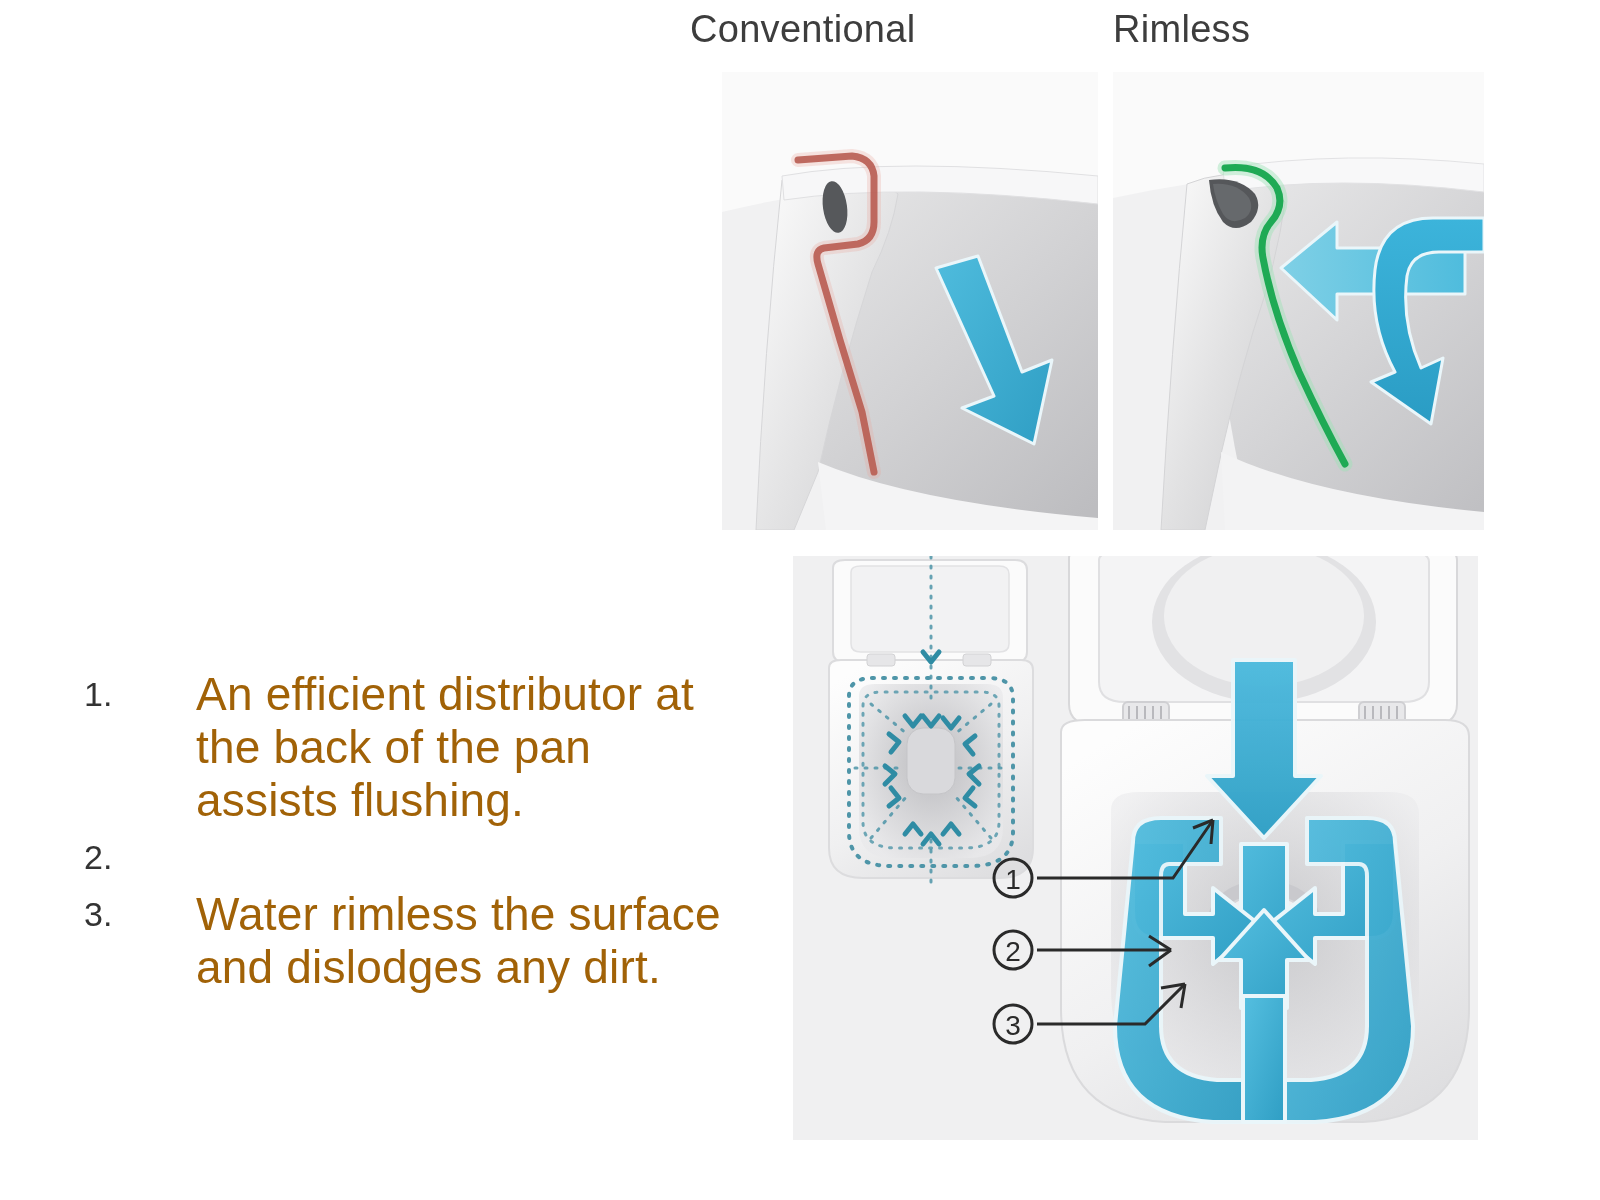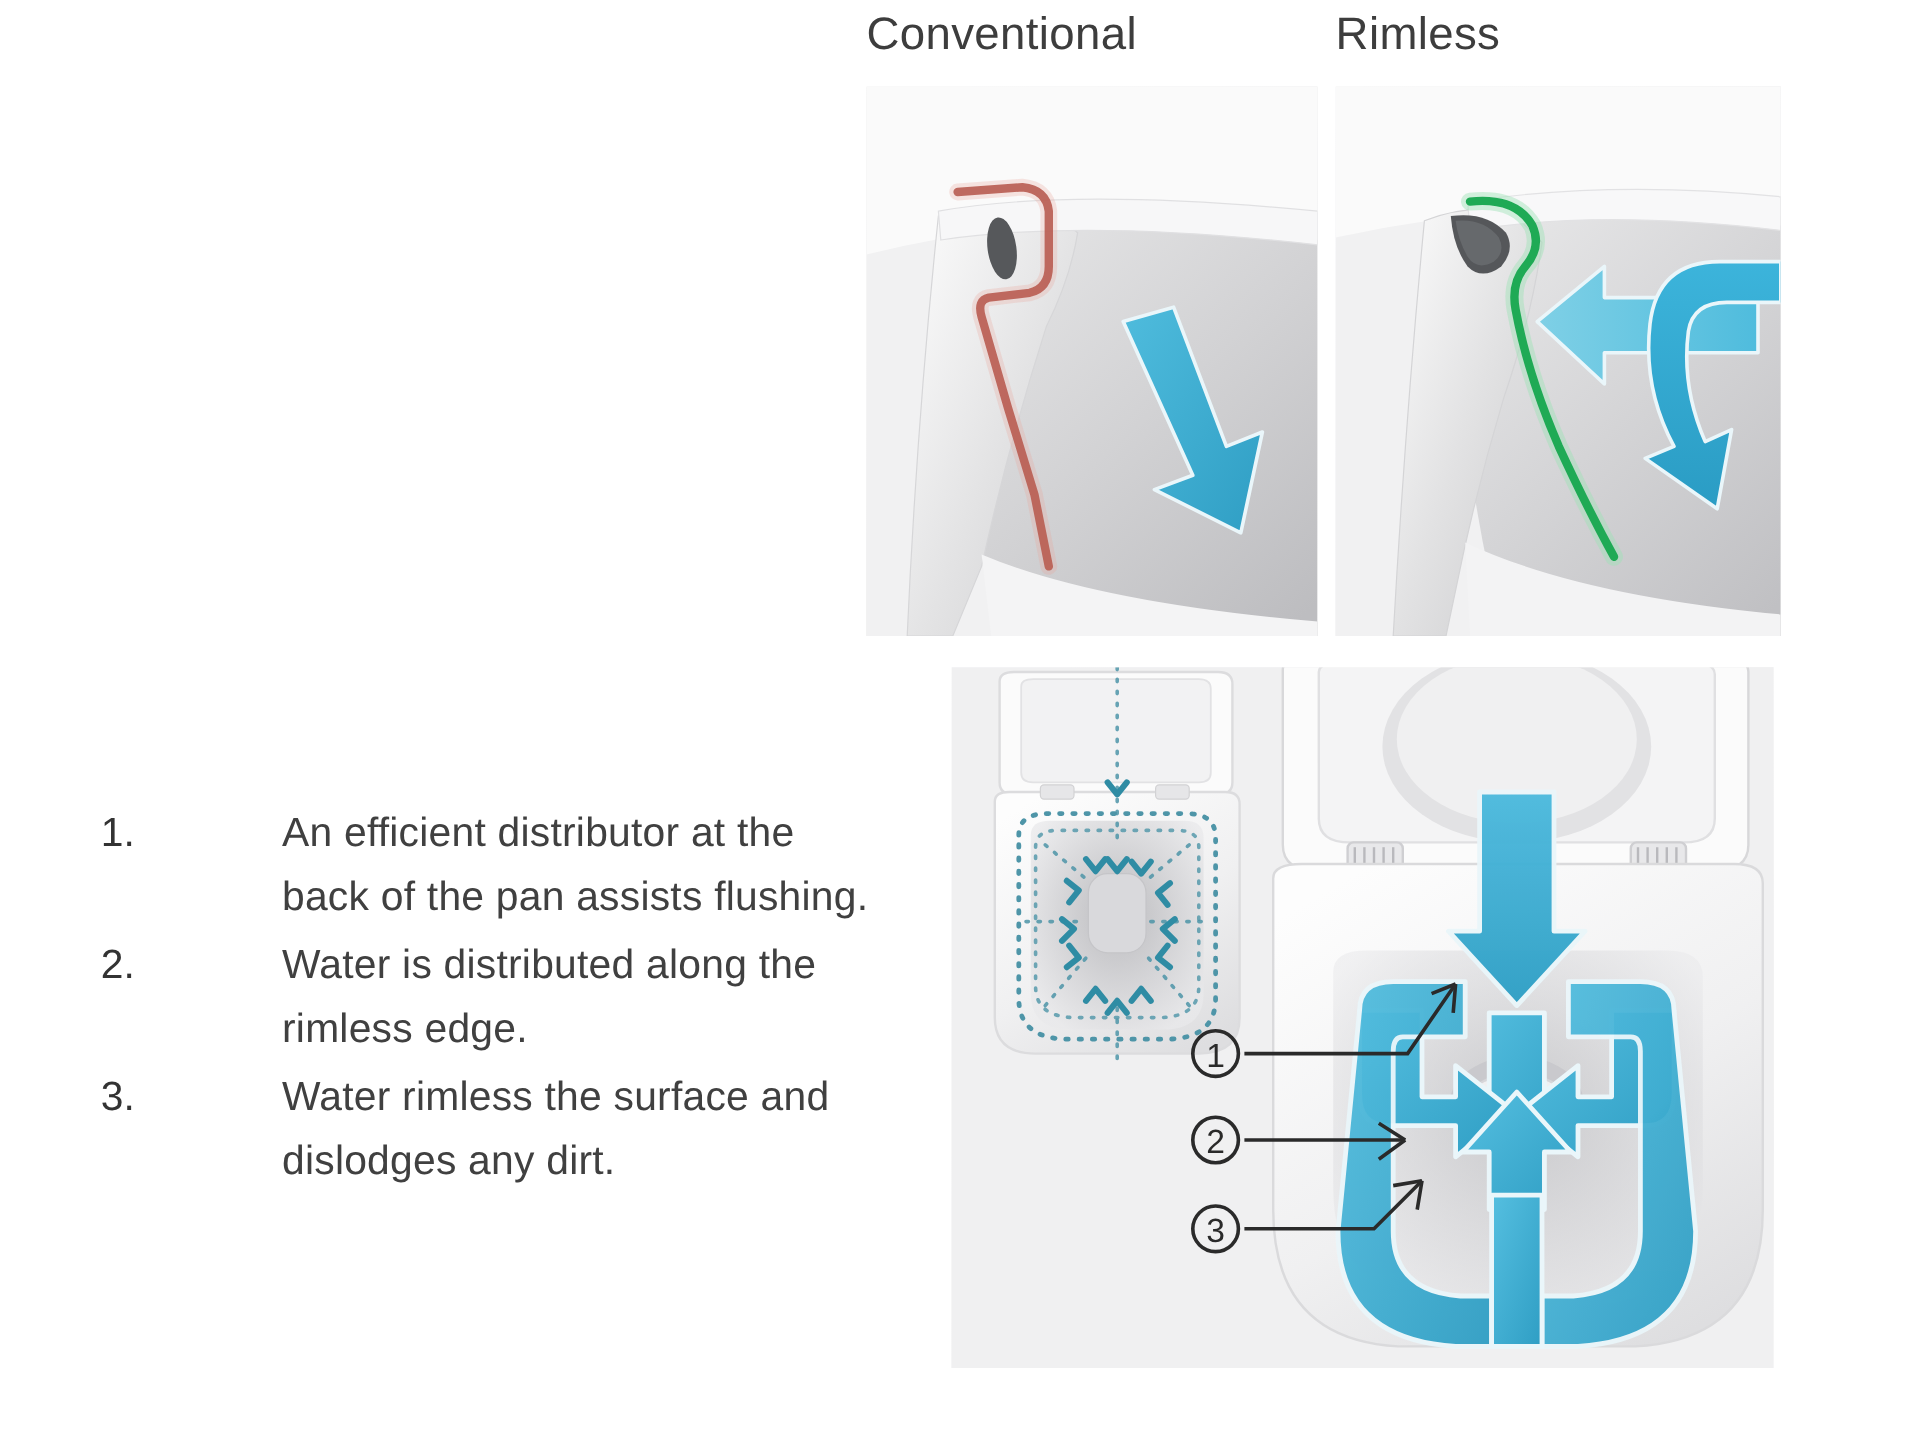--- a/index.html
+++ b/index.html
@@ -21,31 +21,30 @@
   }
   .steps{
     position:absolute;left:84px;top:668px;width:640px;
   }
   .step{display:flex;margin-bottom:4px;}
   .step-num{
     width:112px;flex:0 0 112px;
     font-size:34px;line-height:53px;color:#333;
   }
   .step-txt{
-    font-size:34px;line-height:53px;color:#404040;
+    font-size:46px;line-height:53px;color:#a16207;
     letter-spacing:.2px;
-    margin-left:39px;
   }
 
   
   .col-head{
     position:absolute;font-size:38px;color:#3d3d3d;
     letter-spacing:.3px;
   }
-  .head-conventional{left:722px;top:8px;}
+  .head-conventional{left:690px;top:8px;}
   .head-rimless{left:1113px;top:8px;}
 
   
   .panel{position:absolute;overflow:hidden;}
   .panel-conv{left:722px;top:72px;width:376px;height:458px;
     background:linear-gradient(150deg,#f6f6f6 0%,#efeff0 38%,#e9e9ea 70%,#f3f3f3 100%);}
   .panel-rim{left:1113px;top:72px;width:371px;height:458px;
     background:linear-gradient(150deg,#f5f5f5 0%,#ededee 40%,#e7e7e8 72%,#f2f2f2 100%);}
 
   
@@ -61,21 +60,20 @@
 <div class="page">
 
 
   <div class="steps">
     <div class="step">
       <div class="step-num">1.</div>
       <div class="step-txt">An efficient distributor at the back of the pan assists flushing.</div>
     </div>
     <div class="step">
       <div class="step-num">2.</div>
-      <div class="step-txt">Water is distributed along the rimless edge.</div>
     </div>
     <div class="step">
       <div class="step-num">3.</div>
       <div class="step-txt">Water rimless the surface and dislodges any dirt.</div>
     </div>
   </div>
 
   <div class="col-head head-conventional">Conventional</div>
   <div class="col-head head-rimless">Rimless</div>
 

